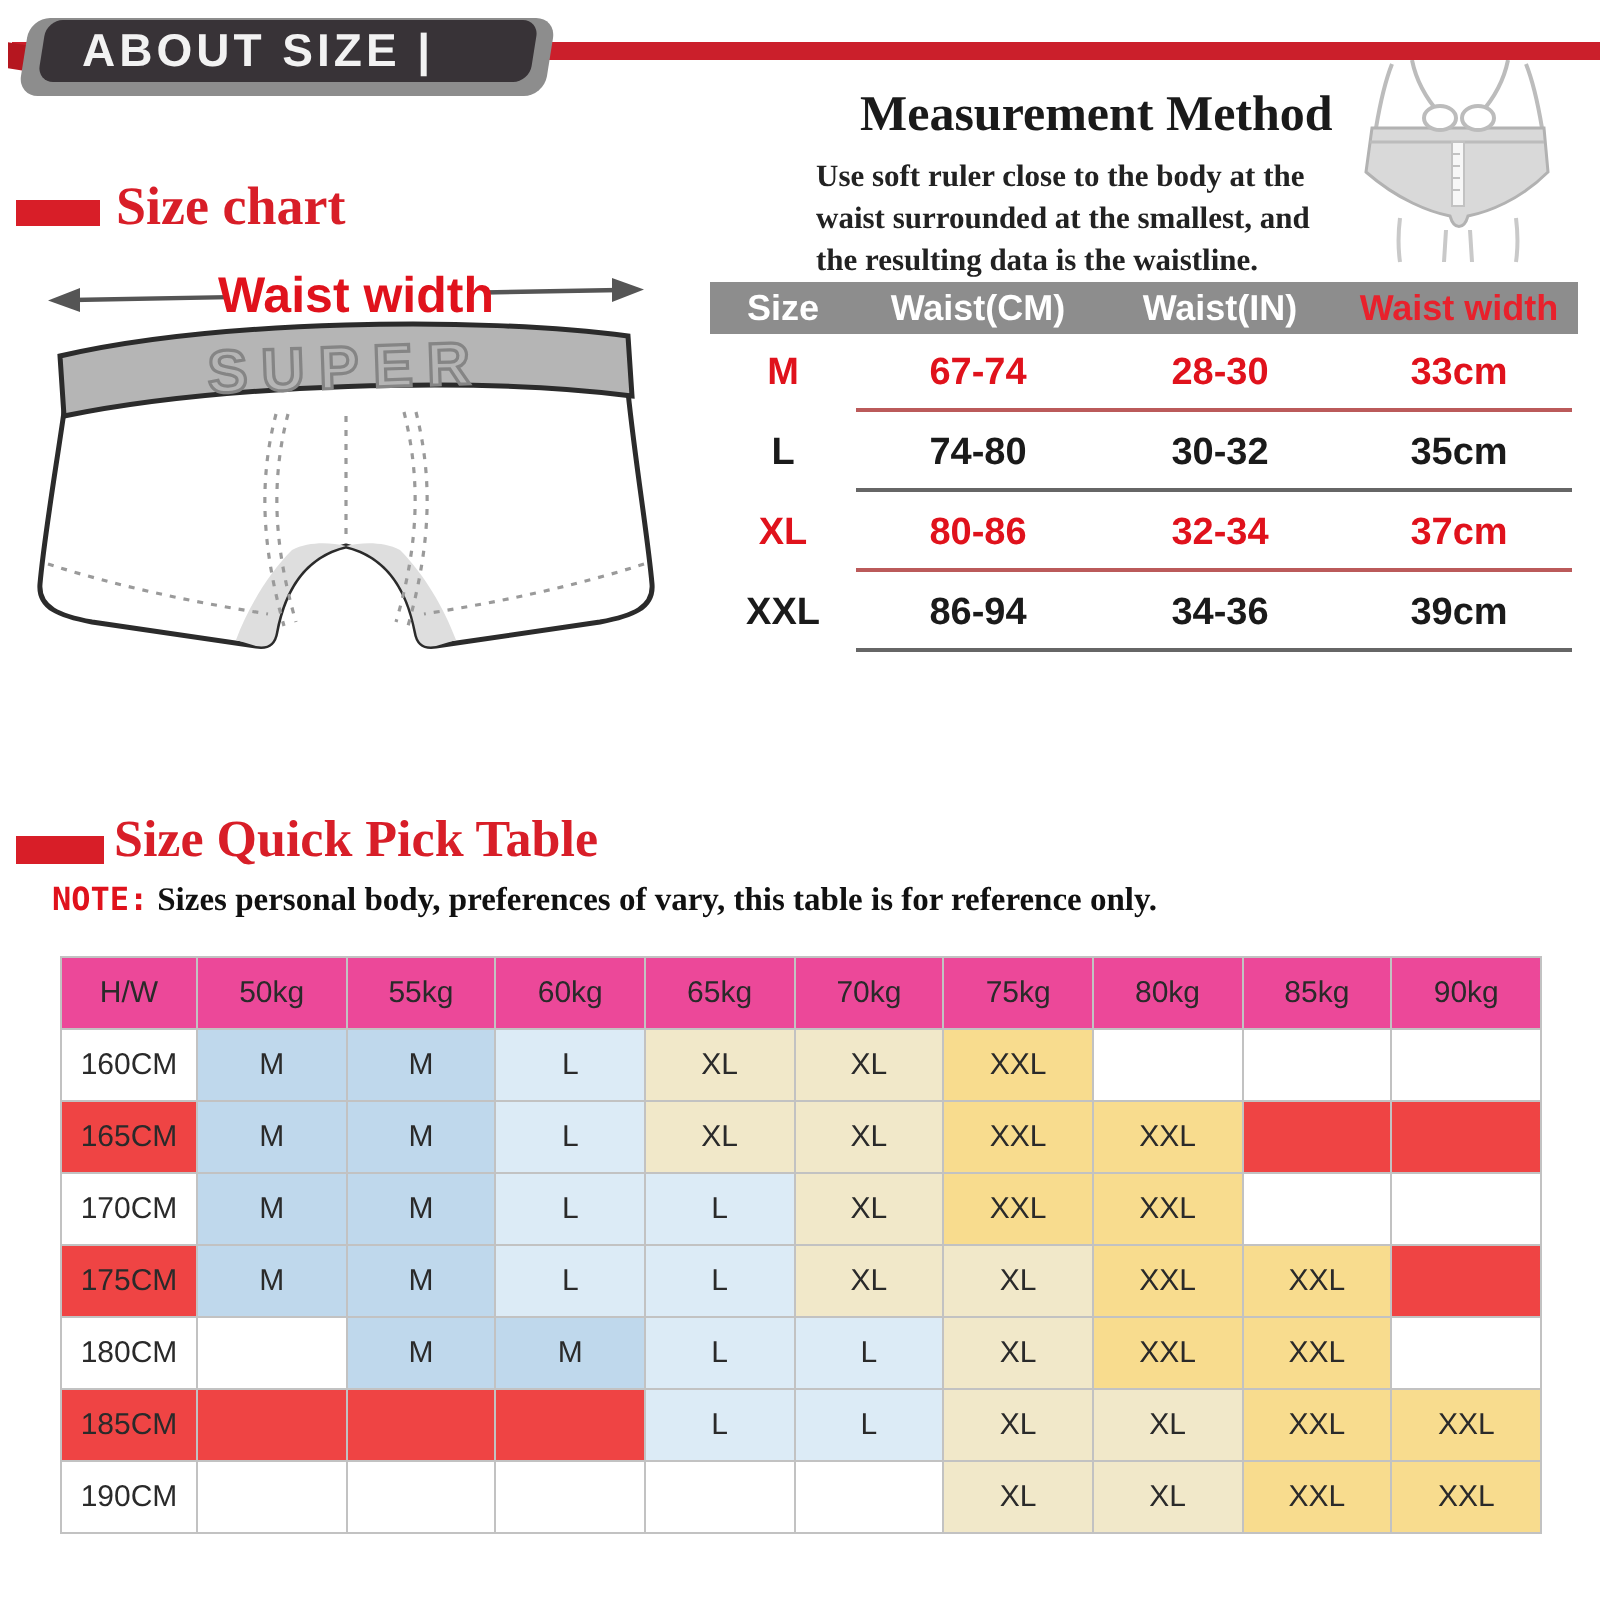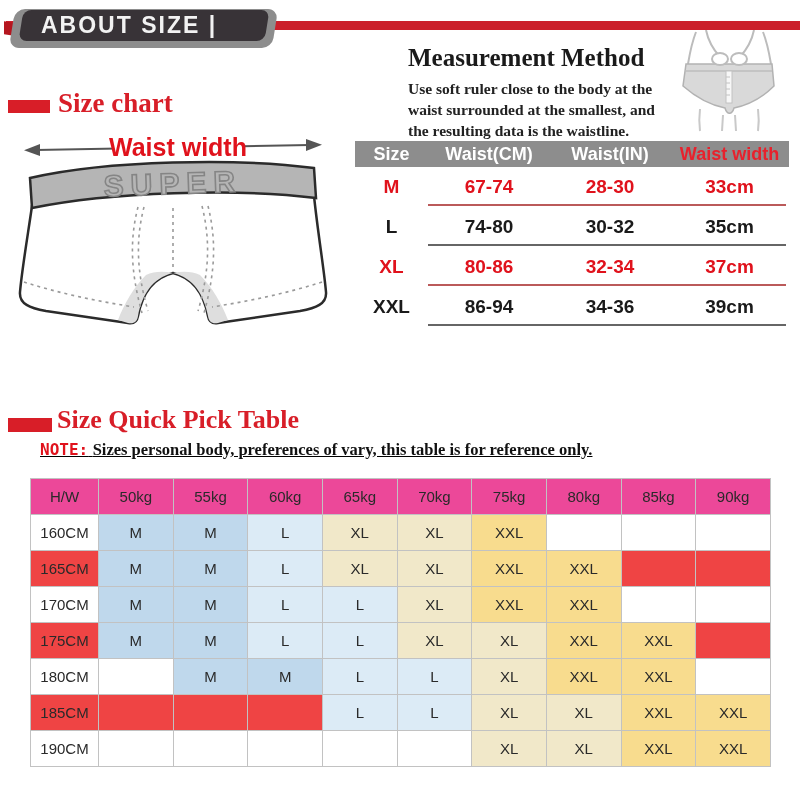--- a/index.html
+++ b/index.html
@@ -9,21 +9,21 @@
 
   
   .red-stripe{left:6px;top:21px;width:794px;height:9px;background:#cb1f2b;}
   .ribbon-tail{left:4px;top:24px;width:36px;height:13px;background:#b5161f;transform:skewY(9deg);}
   .badge-gray{left:12px;top:9px;width:263px;height:39px;background:#8d8d8d;border-radius:10px;transform:skewX(-9deg);}
   .badge-dark{left:21px;top:10px;width:246px;height:31px;background:#383337;border-radius:8px;transform:skewX(-9deg);
               display:flex;align-items:center;}
   .badge-dark span{transform:skewX(9deg);color:#f2f2f2;font-size:23px;font-weight:bold;letter-spacing:2px;padding-left:20px;white-space:nowrap;}
 
   
-  .mm-title{left:408px;top:44px;font-family:"Liberation Serif",serif;font-weight:bold;font-size:25px;color:#1a1a1a;}
+  .mm-title{left:430px;top:44px;font-family:"Liberation Serif",serif;font-weight:bold;font-size:25px;color:#1a1a1a;}
   .mm-text{left:408px;top:78px;font-family:"Liberation Serif",serif;font-weight:bold;font-size:15.5px;color:#222;line-height:21px;}
 
   
   .dash{background:#d81e28;}
   .sec-h{font-family:"Liberation Serif",serif;font-weight:bold;color:#d81e28;}
 
   
   .figure{left:16px;top:134px;}
 
   
@@ -163,21 +163,21 @@
         <span class="c c1">86-94</span>
         <span class="c c2">34-36</span>
         <span class="c c3">39cm</span>
         <div class="sct-underline"></div>
       </div>
     </div>
 </div>
 
 <div class="abs dash" style="left:8px;top:418px;width:44px;height:14px;"></div>
 <div class="abs sec-h" style="left:57px;top:405px;font-size:26px;">Size Quick Pick Table</div>
-<div class="abs" style="left:40px;top:440px;text-decoration:underline;">
+<div class="abs" style="left:26px;top:440px;">
   <span class="note-label">NOTE:</span>
   <span class="note-text">Sizes personal body, preferences of vary, this table is for reference only.</span>
 </div>
 
 <table class="abs qpt">
   <colgroup>
     <col style="width:68px;">
     <col>
       <col>
       <col>

